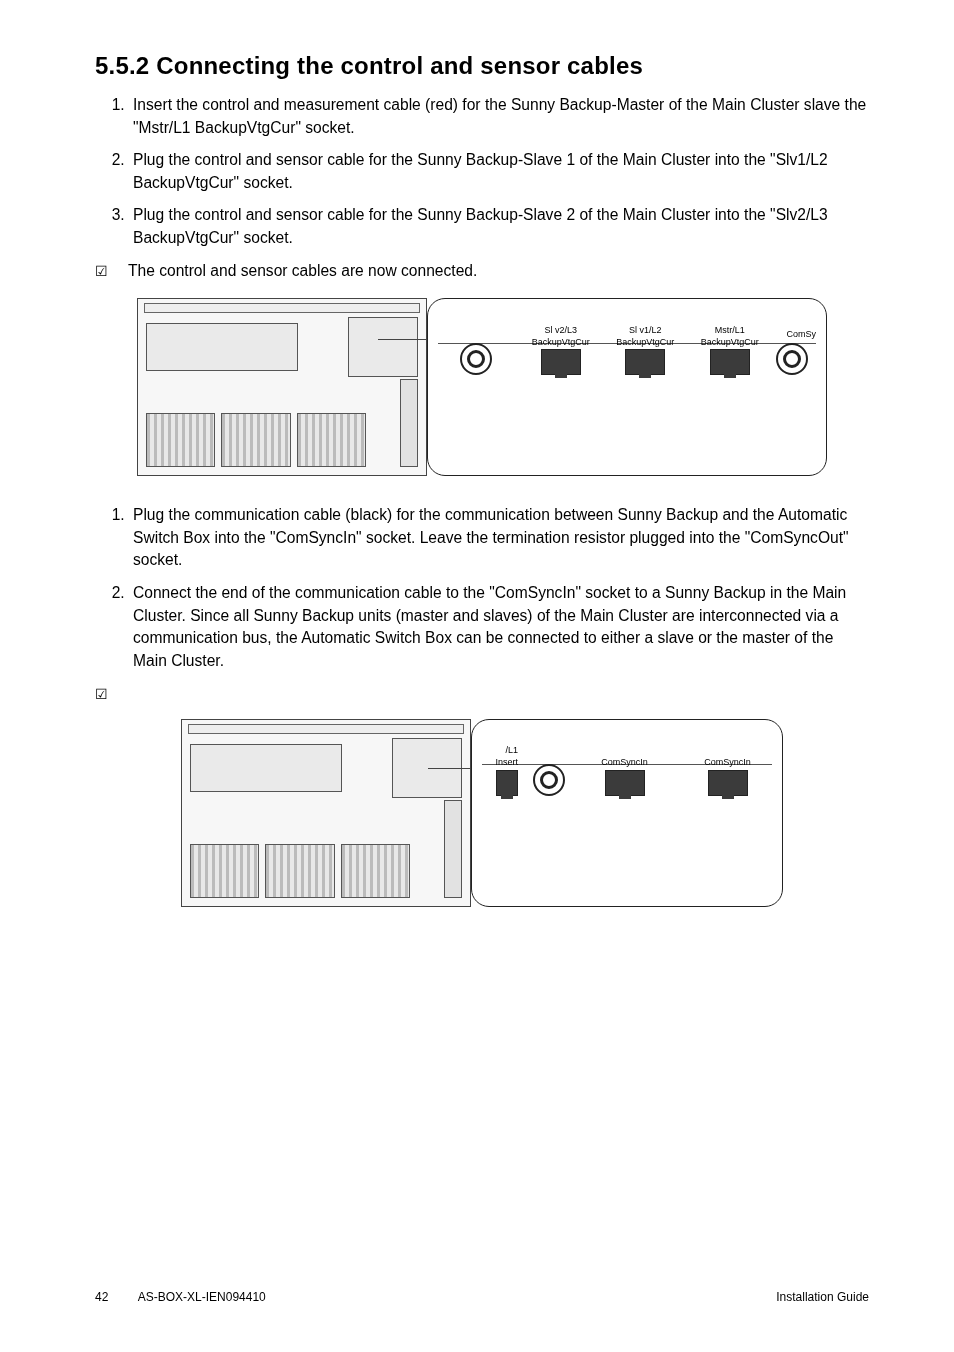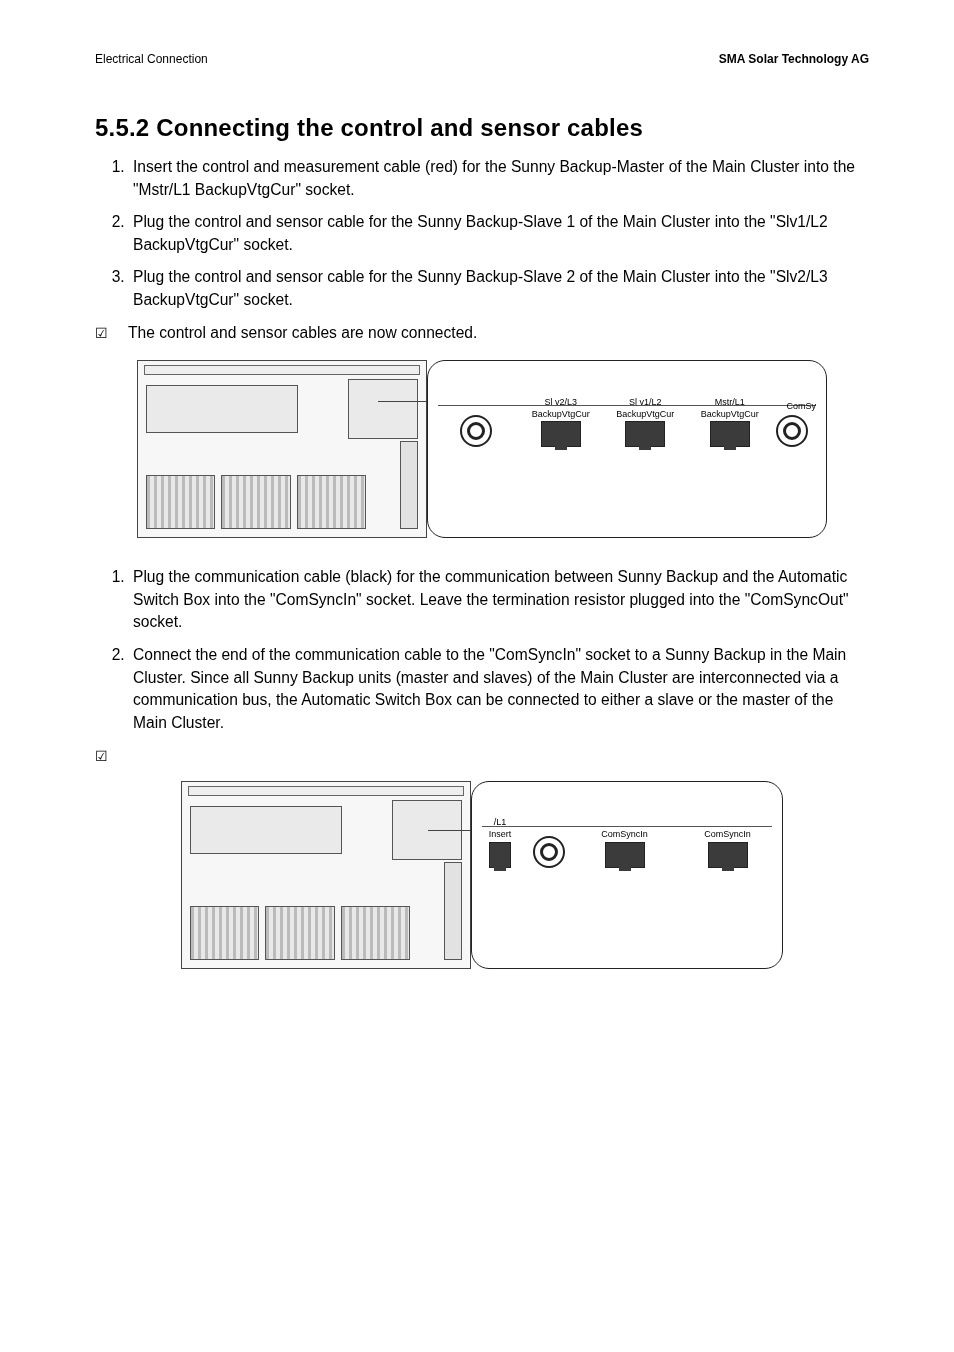--- a/index.html
+++ b/index.html
@@ -105,21 +105,21 @@
     position:absolute; background:#444; height:1px;
   }
   
   .detail {
     border: 1.5px solid #222;
     border-radius: 18px;
     width: 400px;
     background:#fff;
     position:relative;
     box-sizing:border-box;
-    padding: 18px 10px 10px 10px;
+    padding: 8px 10px 10px 10px;
   }
   .detail2 { width: 312px; }
   .detail .slot-row {
     display:flex;
     gap: 8px;
     align-items:flex-end;
     height: 68px;
     position: relative;
   }
   .detail2 .slot-row { gap: 14px; justify-content:flex-end; }
@@ -162,29 +162,25 @@
   
   .clip-left{
     border-radius: 18px 18px 18px 18px;
   }
 </style>
 </head>
 <body>
 
 <div class="page">
 
-  <div class="running-head">
-    <span>Electrical Connection</span>
-    <span class="right">SMA Solar Technology AG</span>
-  </div>
 
   <h2 class="sec">5.5.2 Connecting the control and sensor cables</h2>
 
   <ol class="steps">
-    <li>Insert the control and measurement cable (red) for the Sunny Backup-Master of the Main Cluster into the "Mstr/L1 BackupVtgCur" socket.</li>
+    <li>Insert the control and measurement cable (red) for the Sunny Backup-Master of the Main Cluster slave the "Mstr/L1 BackupVtgCur" socket.</li>
     <li>Plug the control and sensor cable for the Sunny Backup-Slave 1 of the Main Cluster into the "Slv1/L2 BackupVtgCur" socket.</li>
     <li>Plug the control and sensor cable for the Sunny Backup-Slave 2 of the Main Cluster into the "Slv2/L3 BackupVtgCur" socket.</li>
   </ol>
 
   <div class="result">
     <span class="check">☑</span>
     <span>The control and sensor cables are now connected.</span>
   </div>
 
   <div class="figure-wrap">
@@ -255,21 +251,21 @@
         <div class="row">
             <div class="blk"></div>
             <div class="blk"></div>
             <div class="blk"></div>
           </div>
         <div class="lead" style="top:48px; left:246px; width:60px;"></div>
       </div>
       <div class="detail detail2 clip-left">
         <div class="underline"></div>
         <div class="slot-row">
-          <div class="slot" style="flex:0 0 36px; align-items:center;">
+          <div class="slot" style="flex:0 0 36px; align-items:flex-end;">
             <span class="slot-label">/L1</span>
             <span class="slot-label">Insert</span>
             <div class="rj" style="width:22px;"></div>
           </div>
           <div class="slot" style="flex:0 0 34px;">
             <div class="ground" style="margin-top:14px;">
                 <div class="g-chip"></div>
               </div>
           </div>
           <div class="slot">
@@ -278,14 +274,22 @@
           </div>
           <div class="slot">
             <span class="slot-label">ComSyncIn</span>
             <div class="rj"></div>
           </div>
         </div>
       </div>
     </div>
   </div>
 
+  <div class="footer">
+    <span>
+      <span>42</span>
+      &nbsp;&nbsp;&nbsp;&nbsp;&nbsp;&nbsp;&nbsp;
+      <span>AS-BOX-XL-IEN094410</span>
+    </span>
+    <span>Installation Guide</span>
+  </div>
 
 </div>
 
 </body></html>

